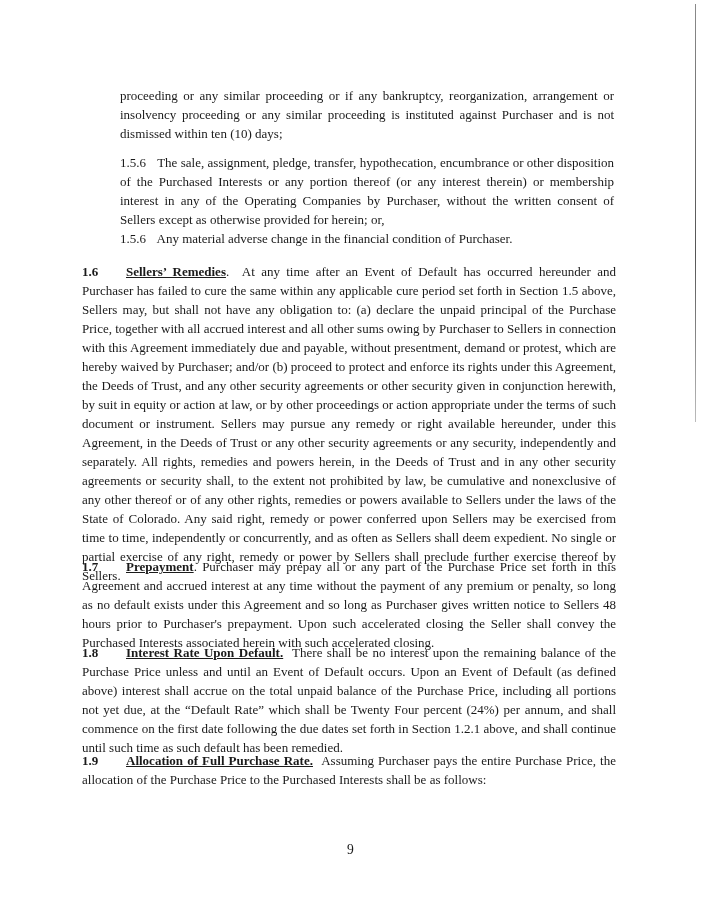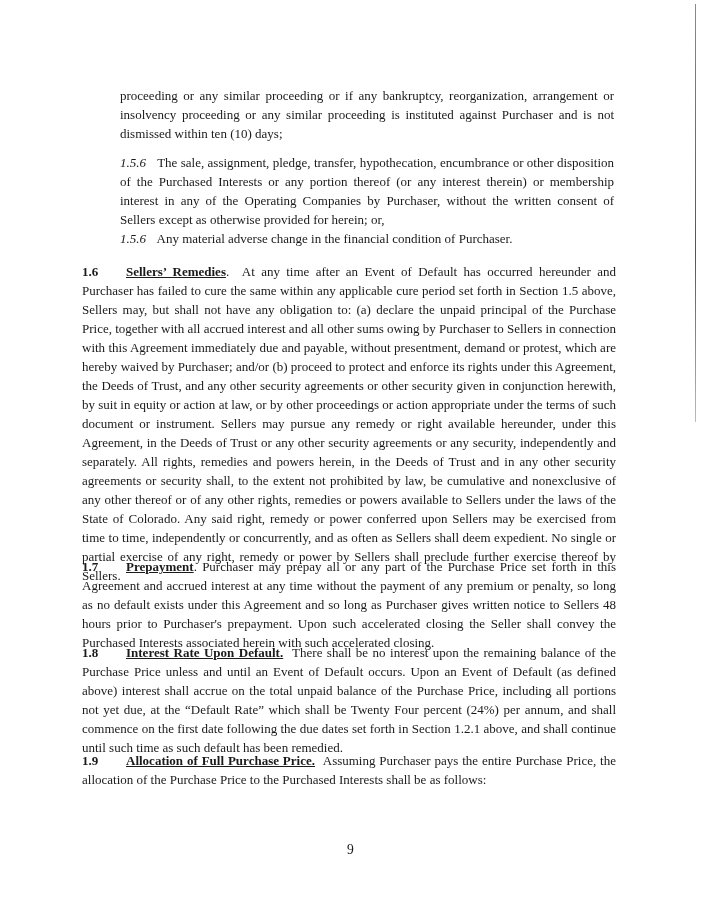--- a/index.html
+++ b/index.html
@@ -6,21 +6,21 @@
   body { width: 701px; height: 907px; position: relative; overflow: hidden;
          font-family: "Liberation Serif", "DejaVu Serif", serif; color: #1a1a1a; }
   .scan-edge { position: absolute; left: 695px; top: 4px; width: 1px; height: 418px;
                background: linear-gradient(#8a8a8a, #555 60%, #bbb); }
   .page { position: absolute; left: 0; top: 0; width: 701px; height: 907px; }
   .para { position: absolute; font-size: 13px; line-height: 19px; text-align: justify;
           text-align-last: left; margin: 0; }
   .indent-block { left: 120px; width: 494px; }
   .full-block { left: 82px; width: 534px; }
   .num { font-weight: bold; display: inline-block; width: 44px; }
-  .subnum { display: inline-block; width: 34px; font-style: italic; }
+  .subnum { display: inline-block; width: 34px; }
   .heading { font-weight: bold; text-decoration: underline; }
   .alloc-num { display: inline-block; width: 88px; }
   .page-number { position: absolute; left: 0; width: 701px; top: 842px; text-align: center;
                  font-size: 13.6px; }
 </style>
 </head>
 <body>
 
 <div class="page">
   <div class="scan-edge"></div>
@@ -45,18 +45,18 @@
 
   <p class="para full-block" style="top:557px;">
     <span class="num">1.7</span><span class="heading">Prepayment</span><span>.</span>&nbsp;<span>Purchaser may prepay all or any part of the Purchase Price set forth in this Agreement and accrued interest at any time without the payment of any premium or penalty, so long as no default exists under this Agreement and so long as Purchaser gives written notice to Sellers 48 hours prior to Purchaser's prepayment.  Upon such accelerated closing the Seller shall convey the Purchased Interests associated herein with such accelerated closing.</span>
   </p>
 
   <p class="para full-block" style="top:643px;">
     <span class="num">1.8</span><span class="heading">Interest Rate Upon Default.</span><span></span>&nbsp;&nbsp;<span>There shall be no interest upon the remaining balance of the Purchase Price unless and until an Event of Default occurs.  Upon an Event of Default (as defined above) interest shall accrue on the total unpaid balance of the Purchase Price, including all portions not yet due, at the “Default Rate” which shall be Twenty Four percent (24%) per annum, and shall commence on the first date following the due dates set forth in Section 1.2.1 above, and shall continue until such time as such default has been remedied.</span>
   </p>
 
   <p class="para full-block" style="top:751px;">
-    <span class="num">1.9</span><span class="heading">Allocation of Full Purchase Price.</span><span></span>&nbsp;&nbsp;<span>Assuming Purchaser pays the entire Purchase Price, the allocation of the Purchase Price to the Purchased Interests shall be as follows:</span>
+    <span class="num">1.9</span><span class="heading">Allocation of Full Purchase Rate.</span><span></span>&nbsp;&nbsp;<span>Assuming Purchaser pays the entire Purchase Price, the allocation of the Purchase Price to the Purchased Interests shall be as follows:</span>
   </p>
 
 
   <div class="page-number">9</div>
 </div>
 
 </body></html>

